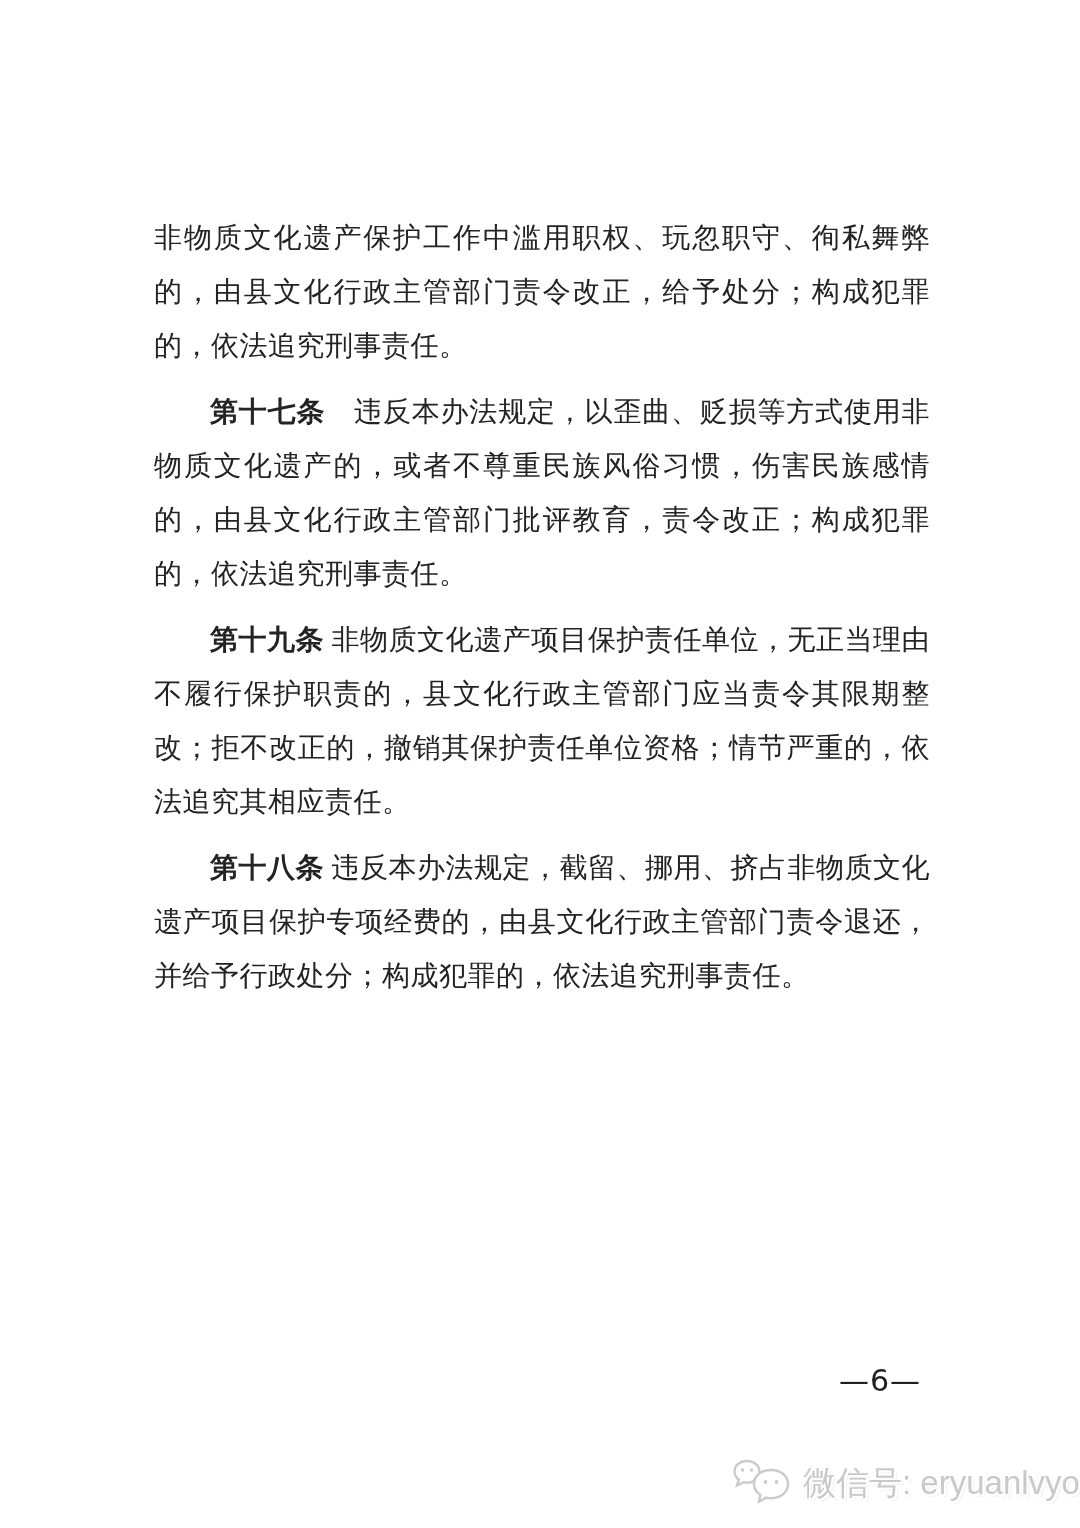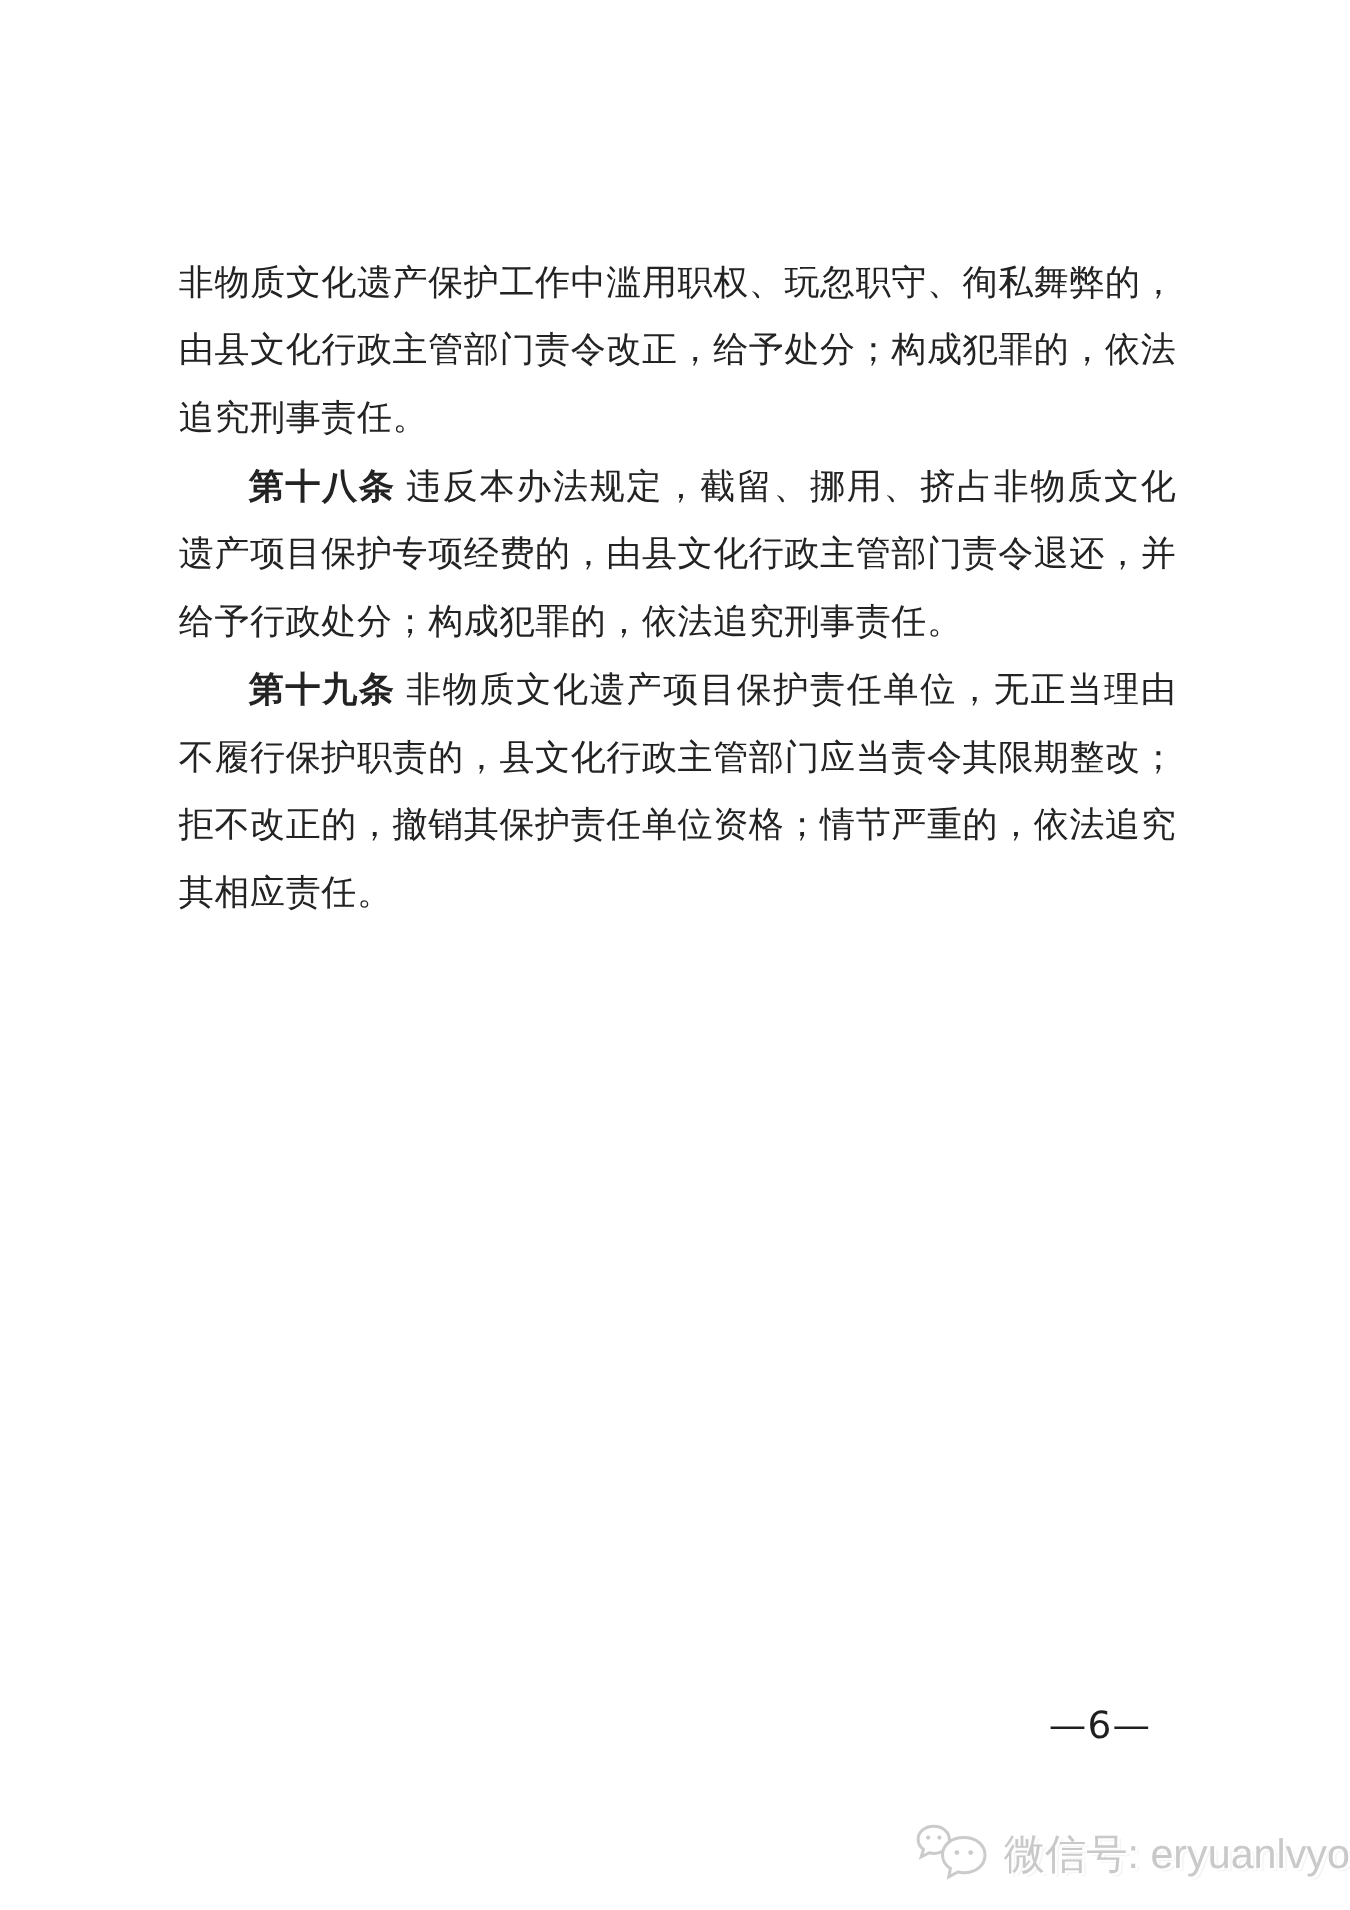--- a/index.html
+++ b/index.html
@@ -26,21 +26,21 @@
     top: 199px;
     width: 800px;
     font-size: 28px;
     line-height: 54px;
     color: #232323;
     text-align: justify;
     text-justify: inter-character;
     letter-spacing: 0.5px;
   }
   .doc-text p {
-    margin: 1px;
+    margin: 12px;
     padding: 0;
   }
   .doc-text p.indent {
     text-indent: 2em;
   }
   .doc-text b {
     font-weight: bold;
   }
   .page-number {
     position: absolute;
@@ -74,22 +74,23 @@
     flex: 0 0 auto;
   }
 </style>
 </head>
 <body>
 
 <div class="doc-page">
 
   <div class="doc-text">
       <p><span>非物质文化遗产保护工作中滥用职权、玩忽职守、徇私舞弊的，由县文化行政主管部门责令改正，给予处分；构成犯罪的，依法追究刑事责任。</span></p>
+      <p class="indent"><b>第十七条</b><span>　违反本办法规定，以歪曲、贬损等方式使用非物质文化遗产的，或者不尊重民族风俗习惯，伤害民族感情的，由县文化行政主管部门批评教育，责令改正；构成犯罪的，依法追究刑事责任。</span></p>
+      <p class="indent"><b>第十九条</b><span> 非物质文化遗产项目保护责任单位，无正当理由不履行保护职责的，县文化行政主管部门应当责令其限期整改；拒不改正的，撤销其保护责任单位资格；情节严重的，依法追究其相应责任。</span></p>
       <p class="indent"><b>第十八条</b><span> 违反本办法规定，截留、挪用、挤占非物质文化遗产项目保护专项经费的，由县文化行政主管部门责令退还，并给予行政处分；构成犯罪的，依法追究刑事责任。</span></p>
-      <p class="indent"><b>第十九条</b><span> 非物质文化遗产项目保护责任单位，无正当理由不履行保护职责的，县文化行政主管部门应当责令其限期整改；拒不改正的，撤销其保护责任单位资格；情节严重的，依法追究其相应责任。</span></p>
     </div>
 
   <div class="page-number">—6—</div>
 
   <div class="watermark">
     <svg class="wm-icon" viewBox="0 0 64 50" xmlns="http://www.w3.org/2000/svg" aria-hidden="true">
 
       <g stroke="#cbcbcb" stroke-width="2.4" fill="#ffffff">
         <path d="M16 3 C8.5 3 3.5 8 3.5 13.5 C3.5 16.8 5.2 19.6 7.8 21.5 L6 27.5 L12.5 24.2 C13.6 24.5 14.8 24.7 16 24.7 C23.5 24.7 28.5 19.8 28.5 13.8 C28.5 8 23.5 3 16 3 Z"></path>
       </g>

